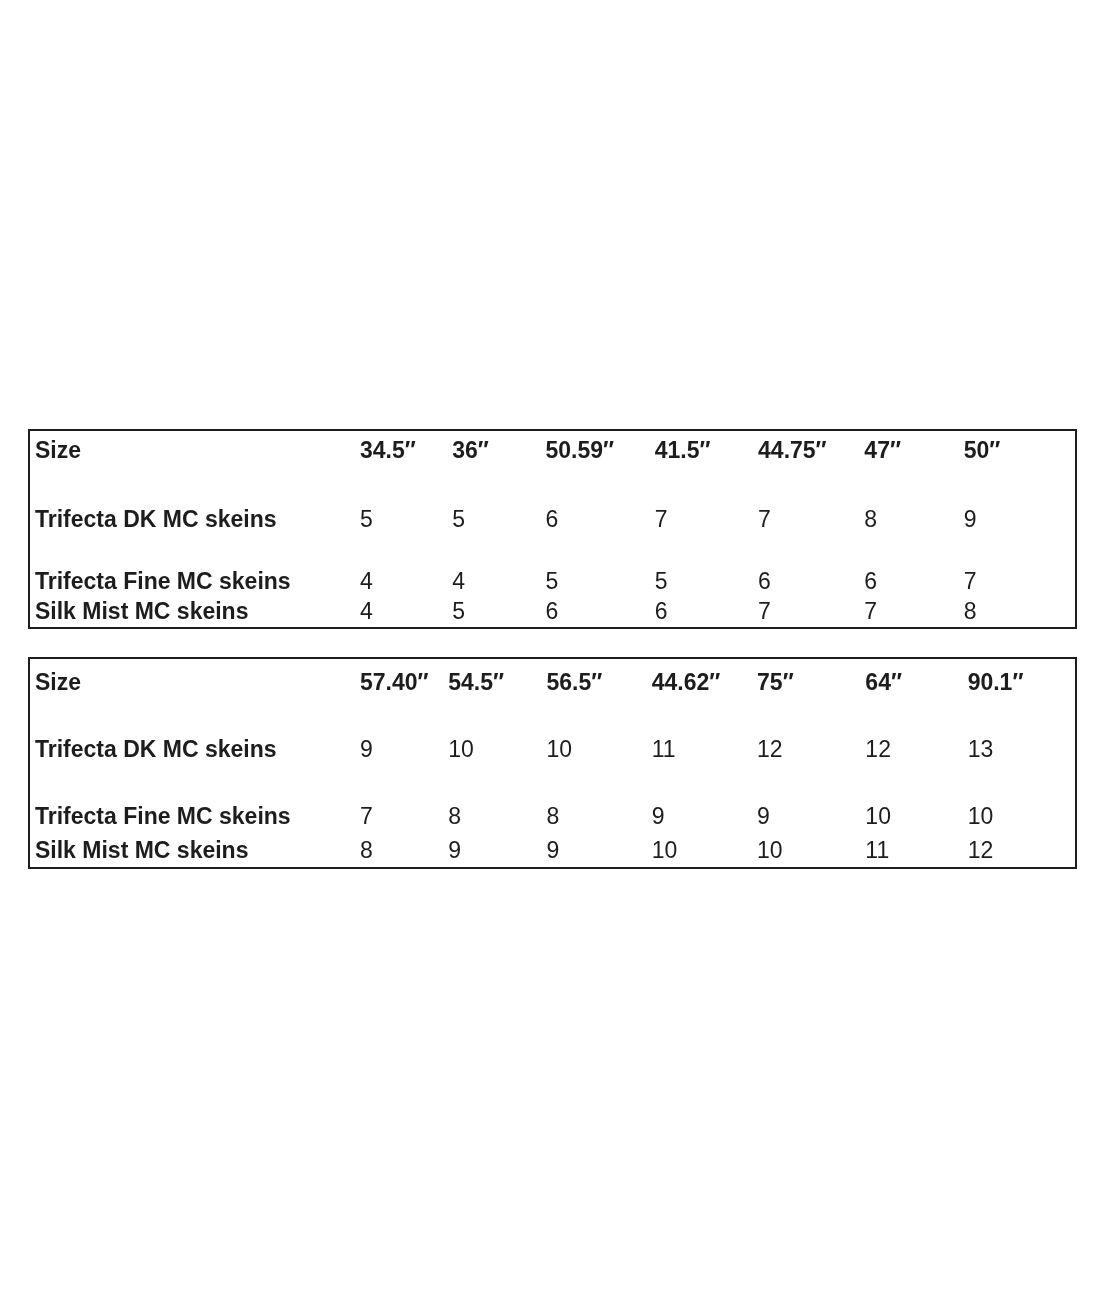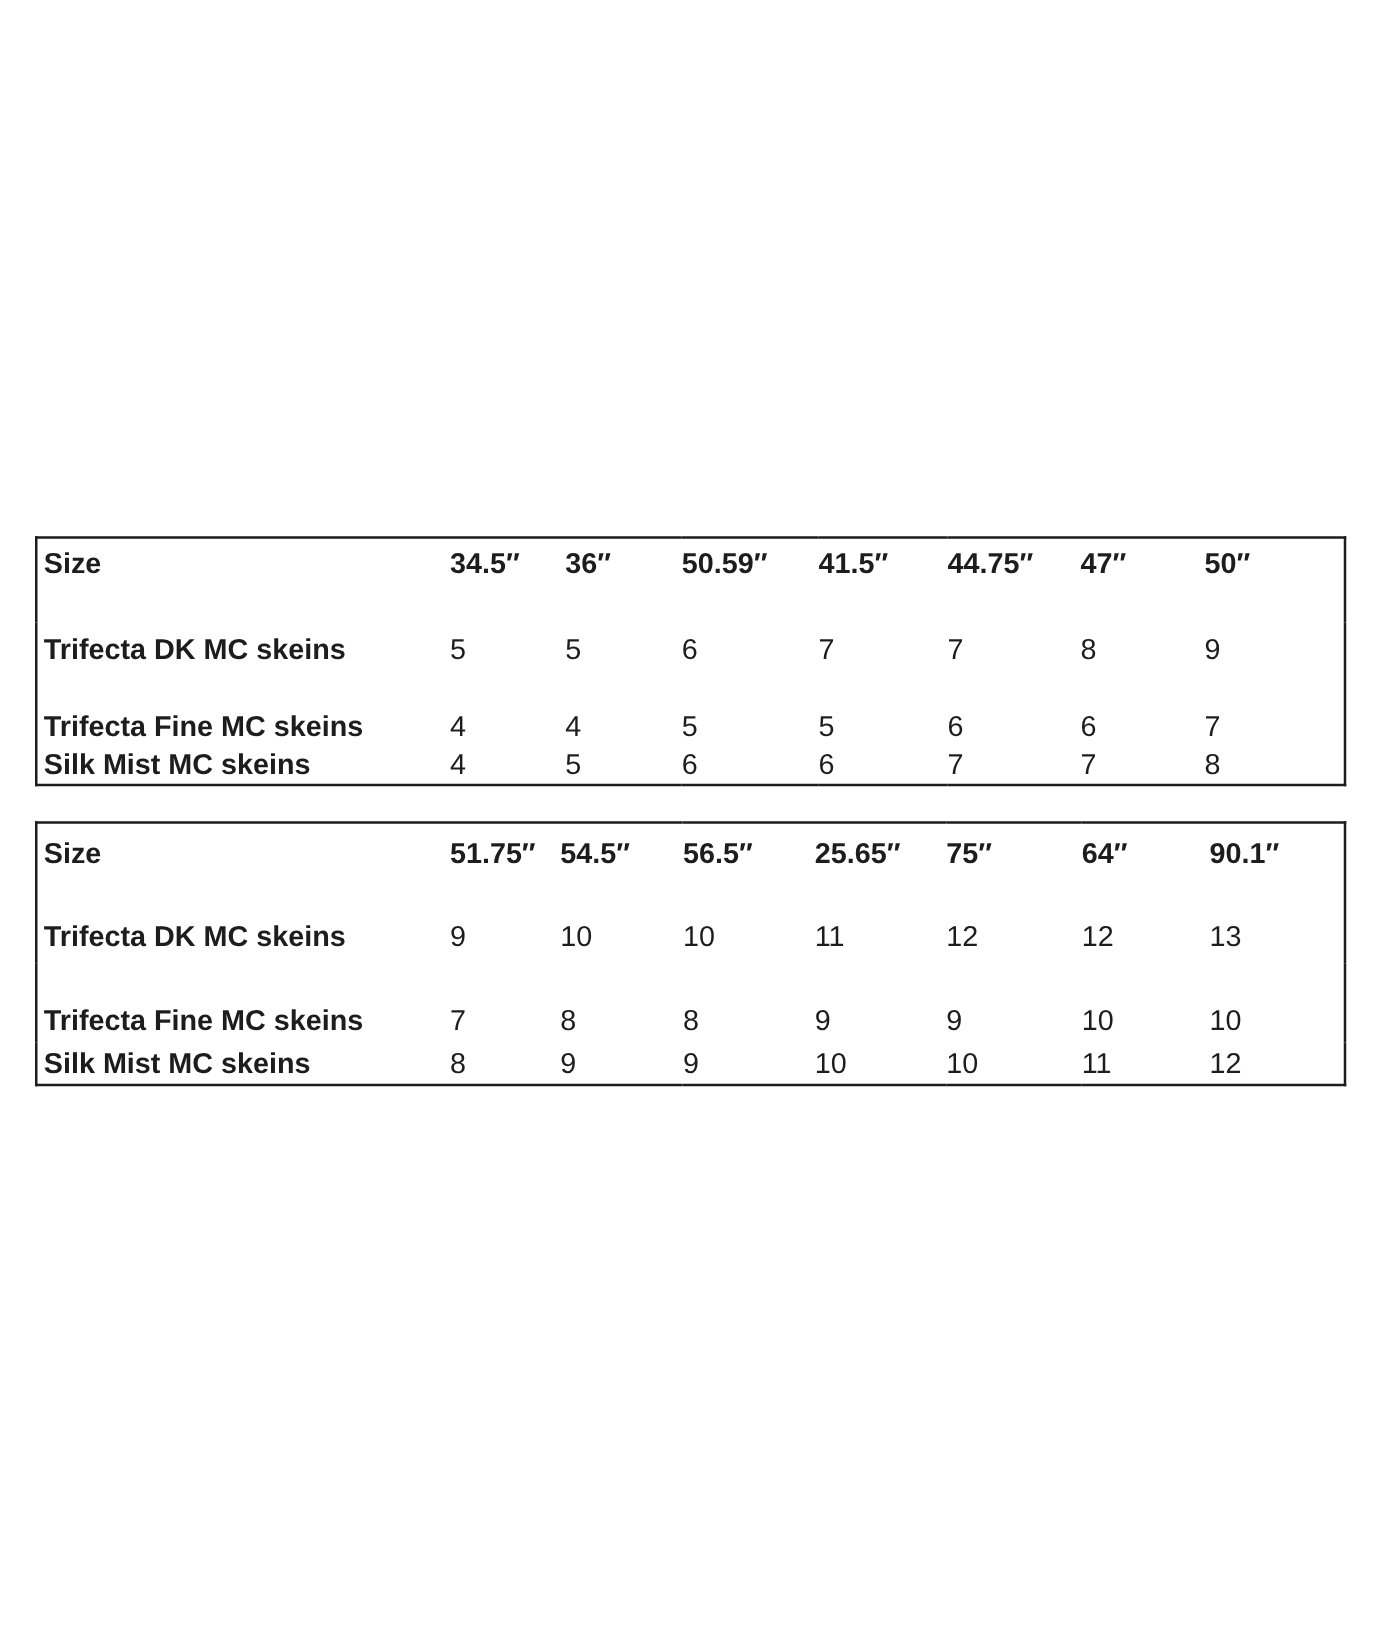--- a/index.html
+++ b/index.html
@@ -127,24 +127,24 @@
         <col style="width:98px">
       <col style="width:105px">
         <col style="width:105px">
         <col style="width:108px">
       <col style="width:102px">
         <col style="width:108px">
     </colgroup>
     <tbody>
         <tr class="h">
           <th class="label-cell">Size</th>
-          <th class="num-cell">51.75″</th>
+          <th class="num-cell">57.40″</th>
           <th class="num-cell">54.5″</th>
           <th class="num-cell">56.5″</th>
-          <th class="num-cell">25.65″</th>
+          <th class="num-cell">44.62″</th>
           <th class="num-cell">75″</th>
           <th class="num-cell">64″</th>
           <th class="num-cell">90.1″</th>
         </tr>
         <tr class="r0">
           <td class="label-cell">Trifecta DK MC skeins</td>
           <td class="num-cell">9</td>
           <td class="num-cell">10</td>
           <td class="num-cell">10</td>
           <td class="num-cell">11</td>

